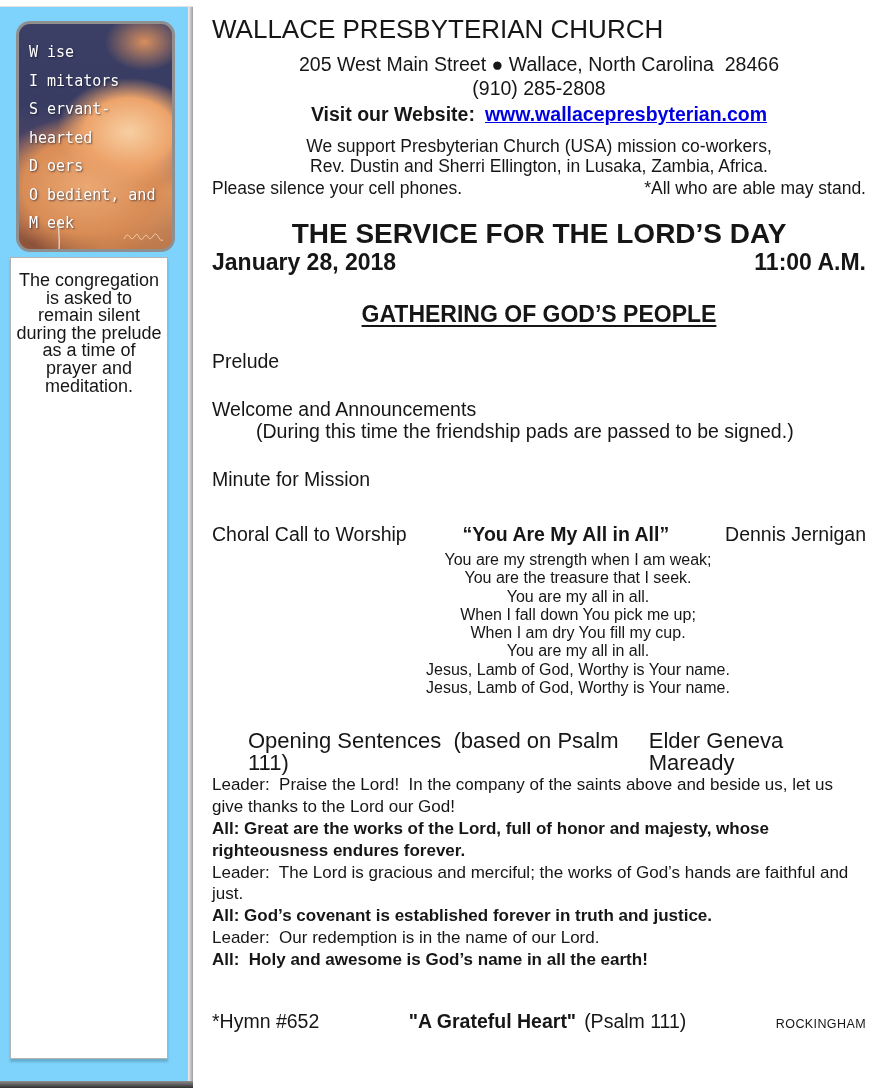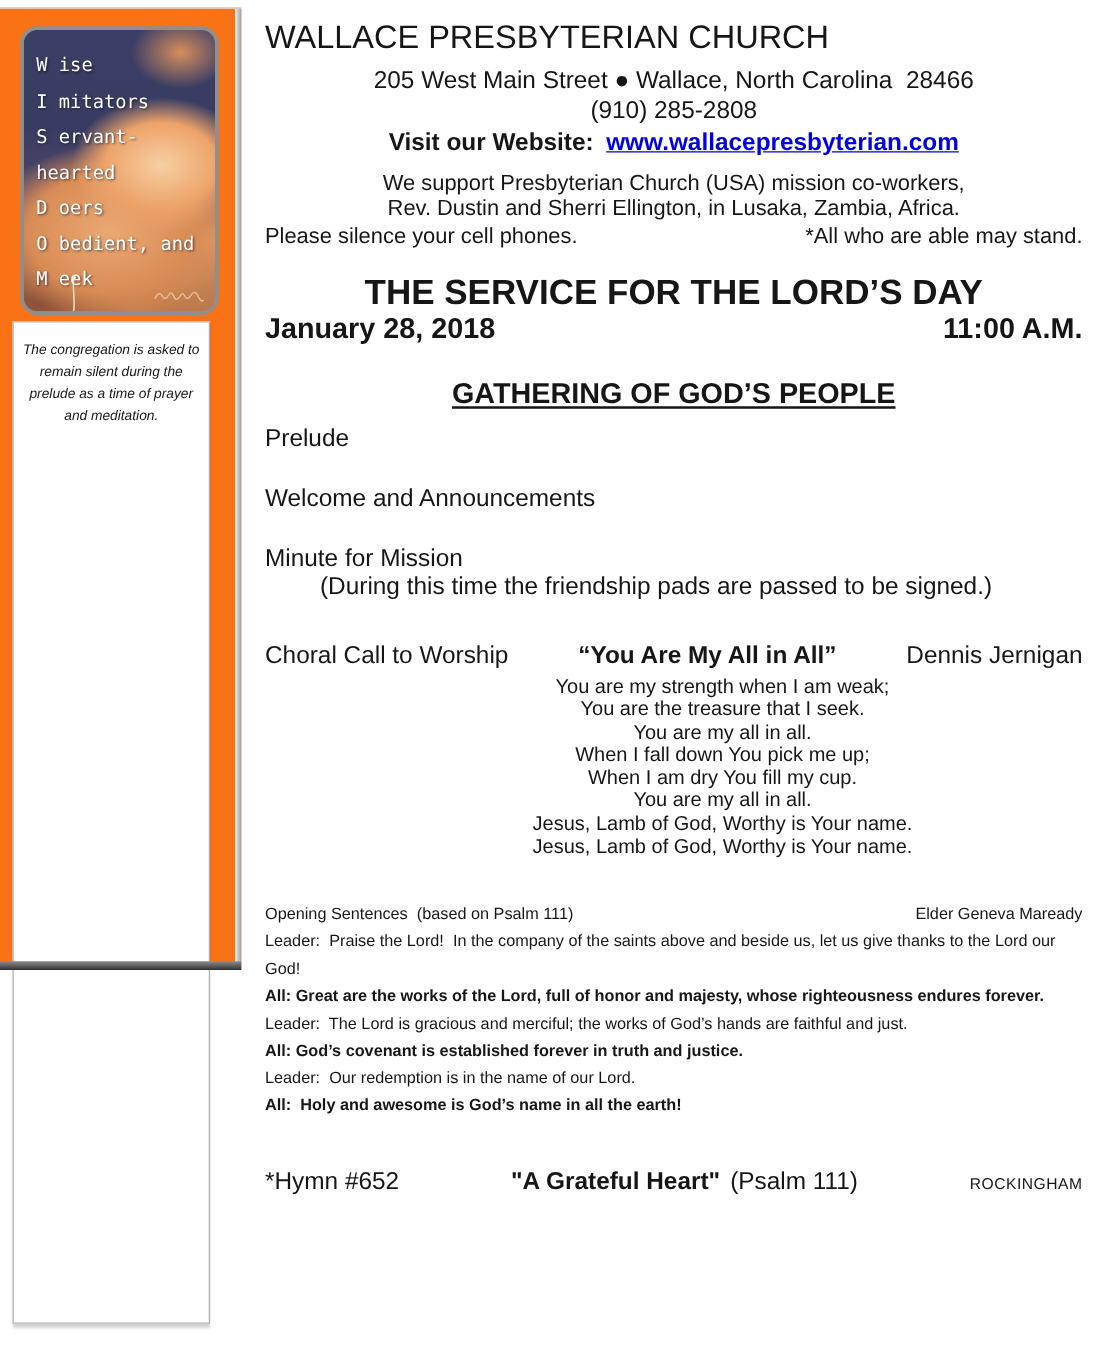--- a/index.html
+++ b/index.html
@@ -1,22 +1,22 @@
 <!DOCTYPE html>
 <html><head>
 <meta charset="utf-8">
 <style>
   * { margin:0; padding:0; box-sizing:border-box; }
   html,body { width:896px; height:1088px; background:#ffffff; overflow:hidden;
               font-family:"Liberation Sans","DejaVu Sans",sans-serif; color:#161616; }
   [data-bind] { white-space:pre-wrap; }
 
   
-  .left-panel { position:absolute; left:0; top:6px; width:193px; height:770px;
-                background:#f97316; border-top:1px solid #e2e2e2; }
+  .left-panel { position:absolute; left:0; top:6px; width:193px; height:1082px;
+                background:#7dd3fc; border-top:1px solid #e2e2e2; }
   .panel-right-edge { position:absolute; top:0; right:0; width:5px; height:100%;
                 background:linear-gradient(to right,#f2f2f2,#9e9e9e); }
   .panel-bottom-edge { position:absolute; left:0; bottom:0; width:100%; height:7px;
                 background:linear-gradient(to bottom,#8d8d8d,#303030); }
 
   .wisdom-card { position:absolute; left:16px; top:14px; width:159px; height:231px;
                  border-radius:14px; border:3px solid #8f8f8f; overflow:hidden;
                  background:
                    radial-gradient(55px 40px at 82% 8%,  rgba(232,150,92,.9), rgba(232,150,92,0) 72%),
                    radial-gradient(100px 75px at 72% 48%, #f7cfa2 0%, #eda36a 45%, rgba(237,163,106,0) 72%),
@@ -29,48 +29,48 @@
                   font-family:"DejaVu Sans Mono","Liberation Mono",monospace;
                   font-size:15px; line-height:28.5px; color:#ffffff;
                   text-shadow:1px 1px 2px rgba(20,20,40,.65); }
   .stem-icon { position:absolute; left:36px; bottom:0; }
   .signature-icon { position:absolute; right:8px; bottom:6px; opacity:.8; }
 
   .note-box { position:absolute; left:10px; top:250px; width:158px; height:802px;
               background:#fff; border:1px solid #b3b3b3;
               box-shadow:0 3px 2px rgba(0,0,0,.18); }
   .note-box p { margin:14px auto 0; width:146px; text-align:center;
-                font-size:11px; line-height:17.6px;font-style:italic; }
+                font-size:18px; line-height:17.6px; }
 
   
   .main { position:absolute; left:212px; top:0; width:654px; }
   .bold { font-weight:bold; }
   .row { display:flex; justify-content:space-between; align-items:baseline; }
 
   .church-title { margin-top:12px; font-size:26px; line-height:34px; font-weight:normal; text-align:left; }
   .addr  { margin-top:6px; font-size:19.5px; line-height:24px; text-align:center; }
   .phone { font-size:19.5px; line-height:24px; text-align:center; }
   .website { margin-top:2px; font-size:19.5px; line-height:24px; font-weight:bold; text-align:center; }
   .website a { color:#0000e0; text-decoration:underline; font-weight:bold; cursor:pointer; }
   .website .lbl { margin-right:10px; }
   .mission { margin-top:10px; font-size:17.5px; line-height:20px; text-align:center; }
   .silence-row { margin-top:2px; font-size:17.5px; line-height:20px; }
   .service-title { margin-top:22px; font-size:28px; line-height:27px; font-weight:bold; text-align:center; }
   .date-row { margin-top:3px; font-size:23px; line-height:24px; font-weight:bold; }
   .gathering-heading { margin-top:28px; font-size:23px; line-height:24px; font-weight:bold;
                        text-align:center; text-decoration:underline; text-underline-offset:3px; }
   .item { font-size:19.5px; line-height:22px; }
-  .prelude { margin-top:14px; }
+  .prelude { margin-top:24px; }
   .welcome { margin-top:26px; }
   .welcome-sub { padding-left:44px; }
   .minute { margin-top:26px; }
   .choral-row { margin-top:33px; font-size:19.5px; line-height:23px; }
   .lyrics { margin-top:5px; text-align:center; padding-left:78px; font-size:16px; line-height:18.3px; }
-  .opening-row { margin-top:33px; font-size:13px; line-height:22px; }
-  .responses p { font-size:13px; line-height:21.8px; }
+  .opening-row { margin-top:33px; font-size:22px; line-height:22px;margin-left:36px; }
+  .responses p { font-size:17px; line-height:21.8px; }
   .hymn-row { margin-top:38px; font-size:19.5px; line-height:24px; }
   .hymn-mid .ref { font-weight:normal; margin-left:8px; }
   .tune { font-size:12.5px; letter-spacing:.4px; }
 </style>
 </head>
 <body>
 
 <div class="left-panel">
 
   <div class="wisdom-card">
@@ -122,23 +122,23 @@
   <div class="row date-row">
     <span data-bind="service.date">January 28, 2018</span>
     <span data-bind="service.time">11:00 A.M.</span>
   </div>
 
   <div class="gathering-heading" data-bind="gathering.heading">GATHERING OF GOD’S PEOPLE</div>
 
   <div class="item prelude" data-bind="gathering.prelude">Prelude</div>
 
   <div class="item welcome" data-bind="gathering.welcome">Welcome and Announcements</div>
+  <div class="item welcome-sub" data-bind="gathering.welcome_sub">(During this time the friendship pads are passed to be signed.)</div>
+
   <div class="item minute" data-bind="gathering.minute">Minute for Mission</div>
-
-  <div class="item welcome-sub" data-bind="gathering.welcome_sub">(During this time the friendship pads are passed to be signed.)</div>
 
   <div class="row choral-row">
     <span data-bind="gathering.choral.label">Choral Call to Worship</span>
     <span class="bold" data-bind="gathering.choral.song">“You Are My All in All”</span>
     <span data-bind="gathering.choral.composer">Dennis Jernigan</span>
   </div>
 
   <div class="lyrics">
     <div data-bind="gathering.choral.lyrics.0">You are my strength when I am weak;</div>
     <div data-bind="gathering.choral.lyrics.1">You are the treasure that I seek.</div>

